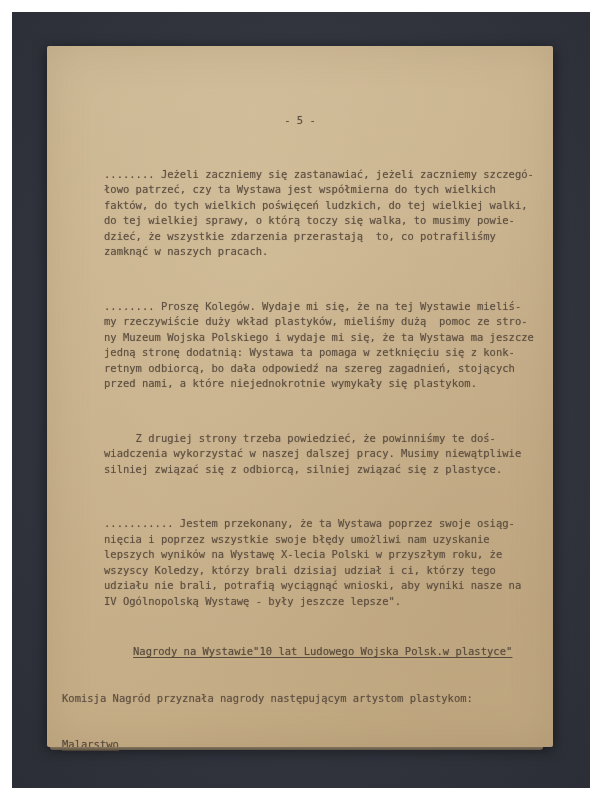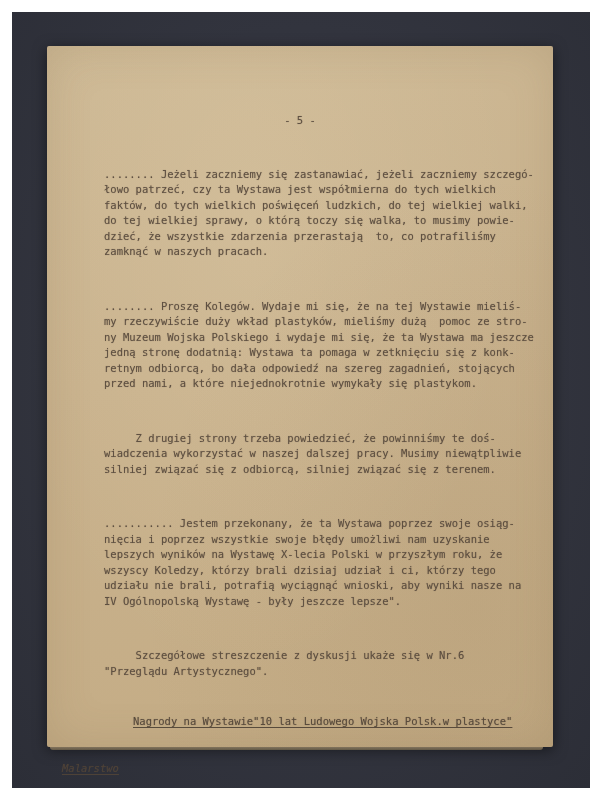--- a/index.html
+++ b/index.html
@@ -34,21 +34,21 @@
     white-space:pre;
     text-shadow:0 0 1px rgba(87,73,60,0.55);
     opacity:.93;
   }
   .pageno{width:400px;text-align:center;margin-bottom:3px;}
   .para{margin:4px;}
   .u{text-decoration:underline;text-underline-offset:2px;}
   .heading{margin-left:33px;margin-top:0;width:-moz-fit-content;width:fit-content;color:#5043356;}
   .heading, .category, .mentions-heading{color:#514437;}
   .intro{margin-left:-38px;}
-  .category{margin-left:-38px;width:-moz-fit-content;width:fit-content;font-style:italic;}
+  .category{margin-left:-38px;width:-moz-fit-content;width:fit-content;}
 </style>
 </head>
 <body>
 
 <div class="photo">
   <div class="paper">
     <div class="text">
       <div class="pageno">- 5 -</div>
       <div class="para">........ Jeżeli zaczniemy się zastanawiać, jeżeli zaczniemy szczegó-
 łowo patrzeć, czy ta Wystawa jest współmierna do tych wielkich
@@ -57,30 +57,29 @@
 dzieć, że wszystkie zdarzenia przerastają  to, co potrafiliśmy
 zamknąć w naszych pracach.</div>
       <div class="para">........ Proszę Kolegów. Wydaje mi się, że na tej Wystawie mieliś-
 my rzeczywiście duży wkład plastyków, mieliśmy dużą  pomoc ze stro-
 ny Muzeum Wojska Polskiego i wydaje mi się, że ta Wystawa ma jeszcze
 jedną stronę dodatnią: Wystawa ta pomaga w zetknięciu się z konk-
 retnym odbiorcą, bo dała odpowiedź na szereg zagadnień, stojących
 przed nami, a które niejednokrotnie wymykały się plastykom.</div>
       <div class="para">     Z drugiej strony trzeba powiedzieć, że powinniśmy te doś-
 wiadczenia wykorzystać w naszej dalszej pracy. Musimy niewątpliwie
-silniej związać się z odbiorcą, silniej związać się z terenem.</div>
+silniej związać się z odbiorcą, silniej związać się z plastyce.</div>
       <div class="para">........... Jestem przekonany, że ta Wystawa poprzez swoje osiąg-
 nięcia i poprzez wszystkie swoje błędy umożliwi nam uzyskanie
 lepszych wyników na Wystawę X-lecia Polski w przyszłym roku, że
 wszyscy Koledzy, którzy brali dzisiaj udział i ci, którzy tego
 udziału nie brali, potrafią wyciągnąć wnioski, aby wyniki nasze na
 IV Ogólnopolską Wystawę - były jeszcze lepsze".</div>
-      <div class="para">     Szczegółowe streszczenie z dyskusji ukaże się w Nr.6
-"Przeglądu Artystycznego".</div>
       <div class="heading u">Nagrody na Wystawie"10 lat Ludowego Wojska Polsk.w plastyce"</div>
+      <div class="intro">Komisja Nagród przyznała nagrody następującym artystom plastykom:</div>
       <div class="category u">Malarstwo</div>
       
       
       
       
     </div>
   </div>
 </div>
 
 </body></html>

